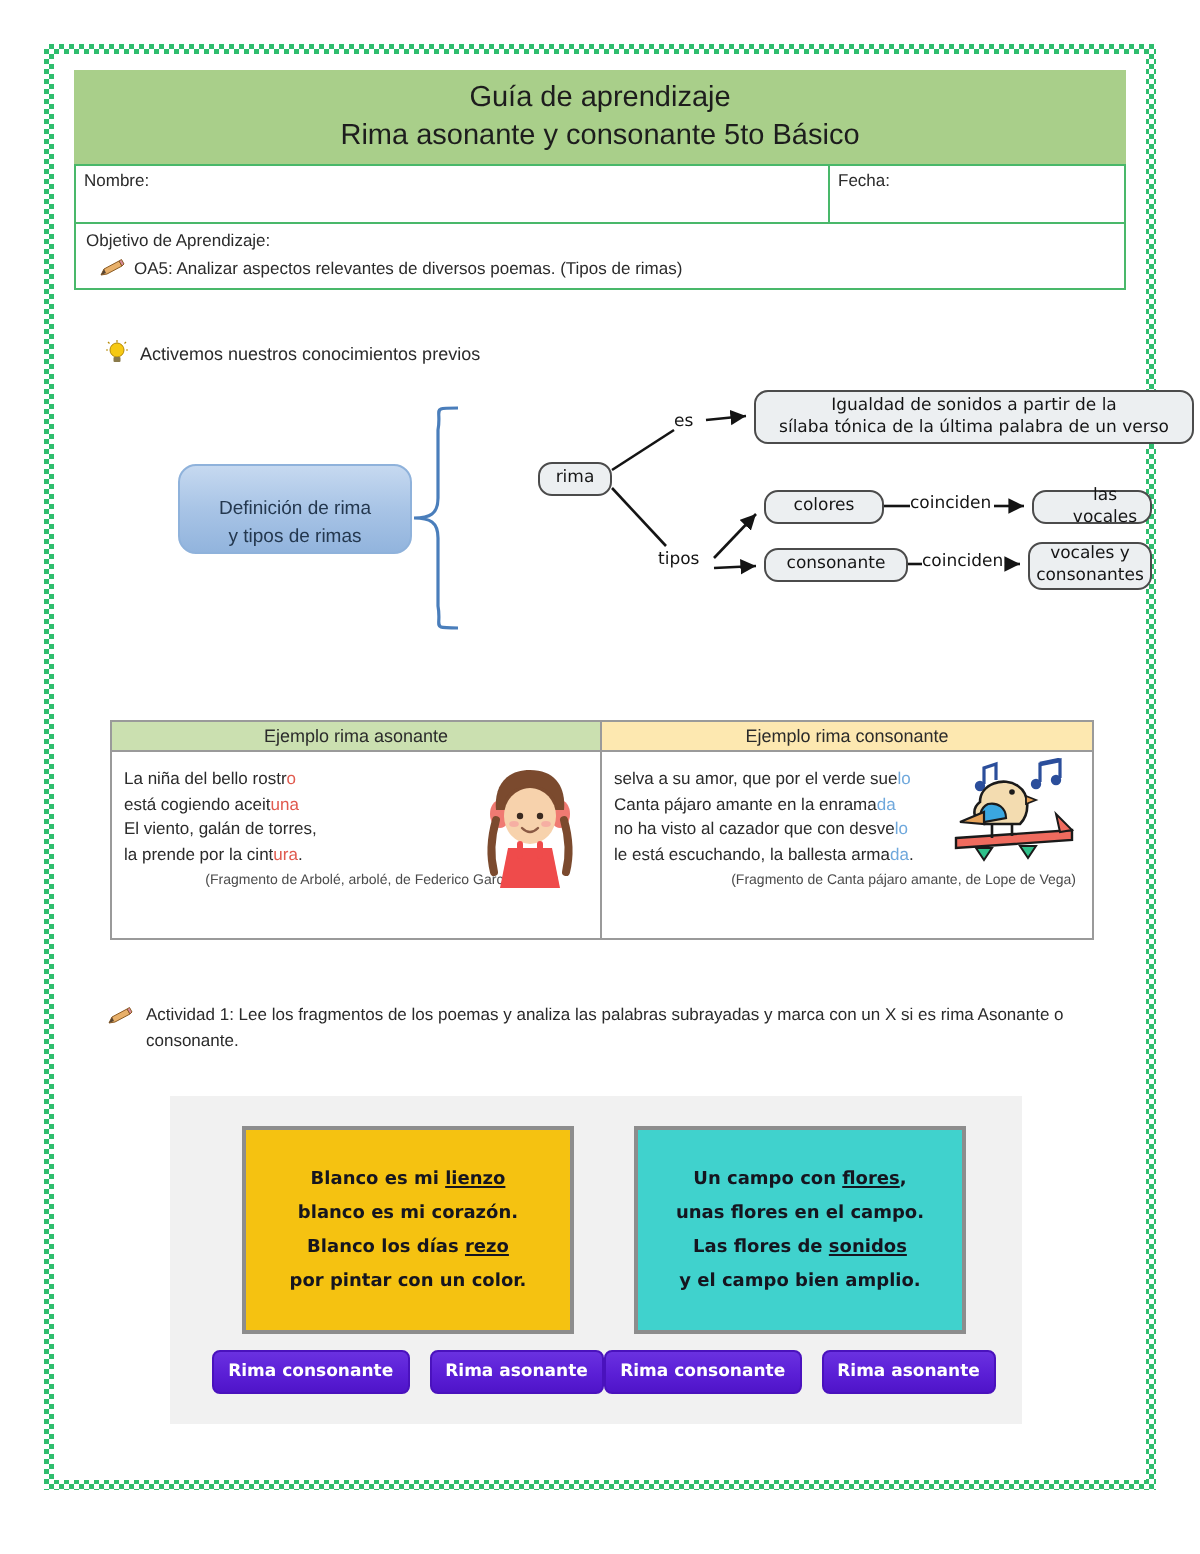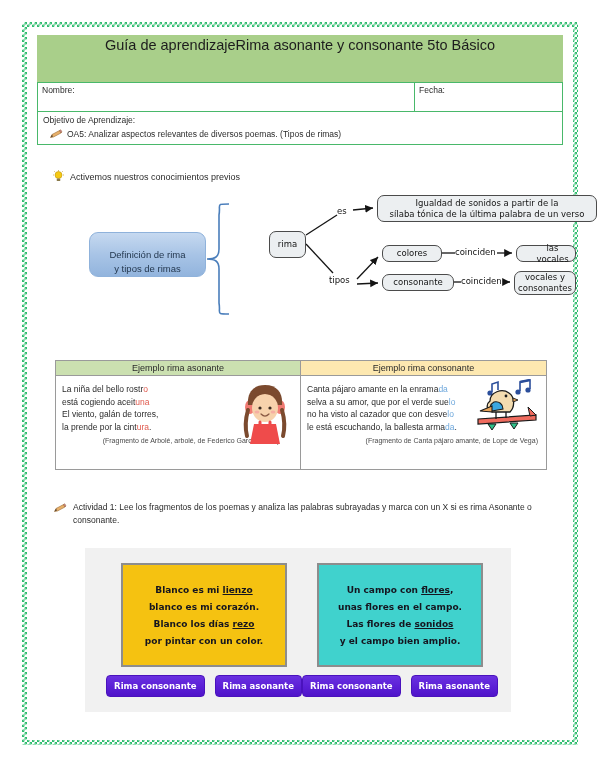--- a/index.html
+++ b/index.html
@@ -47,21 +47,22 @@
   .hdr {
     position: absolute;
     left: 10px;
     top: 8px;
     width: 526px;
     height: 47px;
     background: #a9cf8a;
     border: 1px solid #a9cf8a;
     box-sizing: border-box;
     display: flex;
-    flex-direction: row;
+    flex-direction: column;
+    align-items: center;
     justify-content: center;
     color: #1d1d1d;
   }
   .hdr-l1 { font-size: 14.5px; line-height: 19px; }
   .hdr-l2 { font-size: 14.5px; line-height: 19px; }
 
   
   .nd-row {
     position: absolute;
     left: 10px;
@@ -159,21 +160,21 @@
     box-sizing: border-box;
     display: flex;
     align-items: center;
     justify-content: center;
     text-align: center;
     color: #141414;
     font-size: 8.5px;
     line-height: 11px;
     font-family: "DejaVu Sans", sans-serif;
   }
-  .n-rima      { left: 232px; top: 44px;  width: 37px;  height: 27px; font-size: 8.5px; }
+  .n-rima      { left: 232px; top: 44px;  width: 37px;  height: 17px; font-size: 8.5px; }
   .n-def       { left: 340px; top: 8px;   width: 220px; height: 27px; padding: 0 3px; }
   .n-asonante  { left: 345px; top: 58px;  width: 60px;  height: 17px; }
   .n-consonante{ left: 345px; top: 87px;  width: 72px;  height: 17px; }
   .n-vocales   { left: 479px; top: 58px;  width: 60px;  height: 17px; padding-left: 13px; }
   .n-vocons    { left: 477px; top: 84px;  width: 62px;  height: 24px; }
 
   .lbl {
     position: absolute;
     font-size: 8.5px;
     color: #141414;
@@ -430,22 +431,22 @@
               <path d="M8 32 L20 27 L20 33 Z" fill="#e8a45a" stroke="#1a1a1a" stroke-width="1.1"></path>
               <circle cx="34" cy="17" r="1.4" fill="#1a1a1a"></circle>
               <path d="M41 19 L46 21 L41 23 Z" fill="#e8a45a" stroke="#1a1a1a" stroke-width="0.9"></path>
               <path d="M6 40 L64 36 L64 41 L6 45 Z" fill="#ef6b5e" stroke="#1a1a1a" stroke-width="1.2"></path>
               <path d="M24 33 L24 40 M34 33 L34 39" stroke="#1a1a1a" stroke-width="1.3"></path>
               <path d="M16 45 L24 45 L20 51 Z" fill="#2fc08a" stroke="#1a1a1a" stroke-width="1"></path>
               <path d="M38 44 L46 44 L42 50 Z" fill="#2fc08a" stroke="#1a1a1a" stroke-width="1"></path>
               <path d="M56 28 L64 36 L58 37 Z" fill="#ef6b5e" stroke="#1a1a1a" stroke-width="1"></path>
             </svg>
             <div class="poem-lines">
+              <div><span>selva a su amor, que por el verde sue</span><span class="bz">lo</span></div>
               <div><span>Canta pájaro amante en la enrama</span><span class="bz">da</span></div>
-              <div><span>selva a su amor, que por el verde sue</span><span class="bz">lo</span></div>
               <div><span>no ha visto al cazador que con desve</span><span class="bz">lo</span></div>
               <div><span>le está escuchando, la ballesta arma</span><span class="bz">da</span><span>.</span></div>
             </div>
             <div class="frag">(Fragmento de Canta pájaro amante, de Lope de Vega)</div>
           </div>
         </div>
       </div>
 
       <div class="act">
         <svg class="pencil-ic2" viewBox="0 0 28 20">

